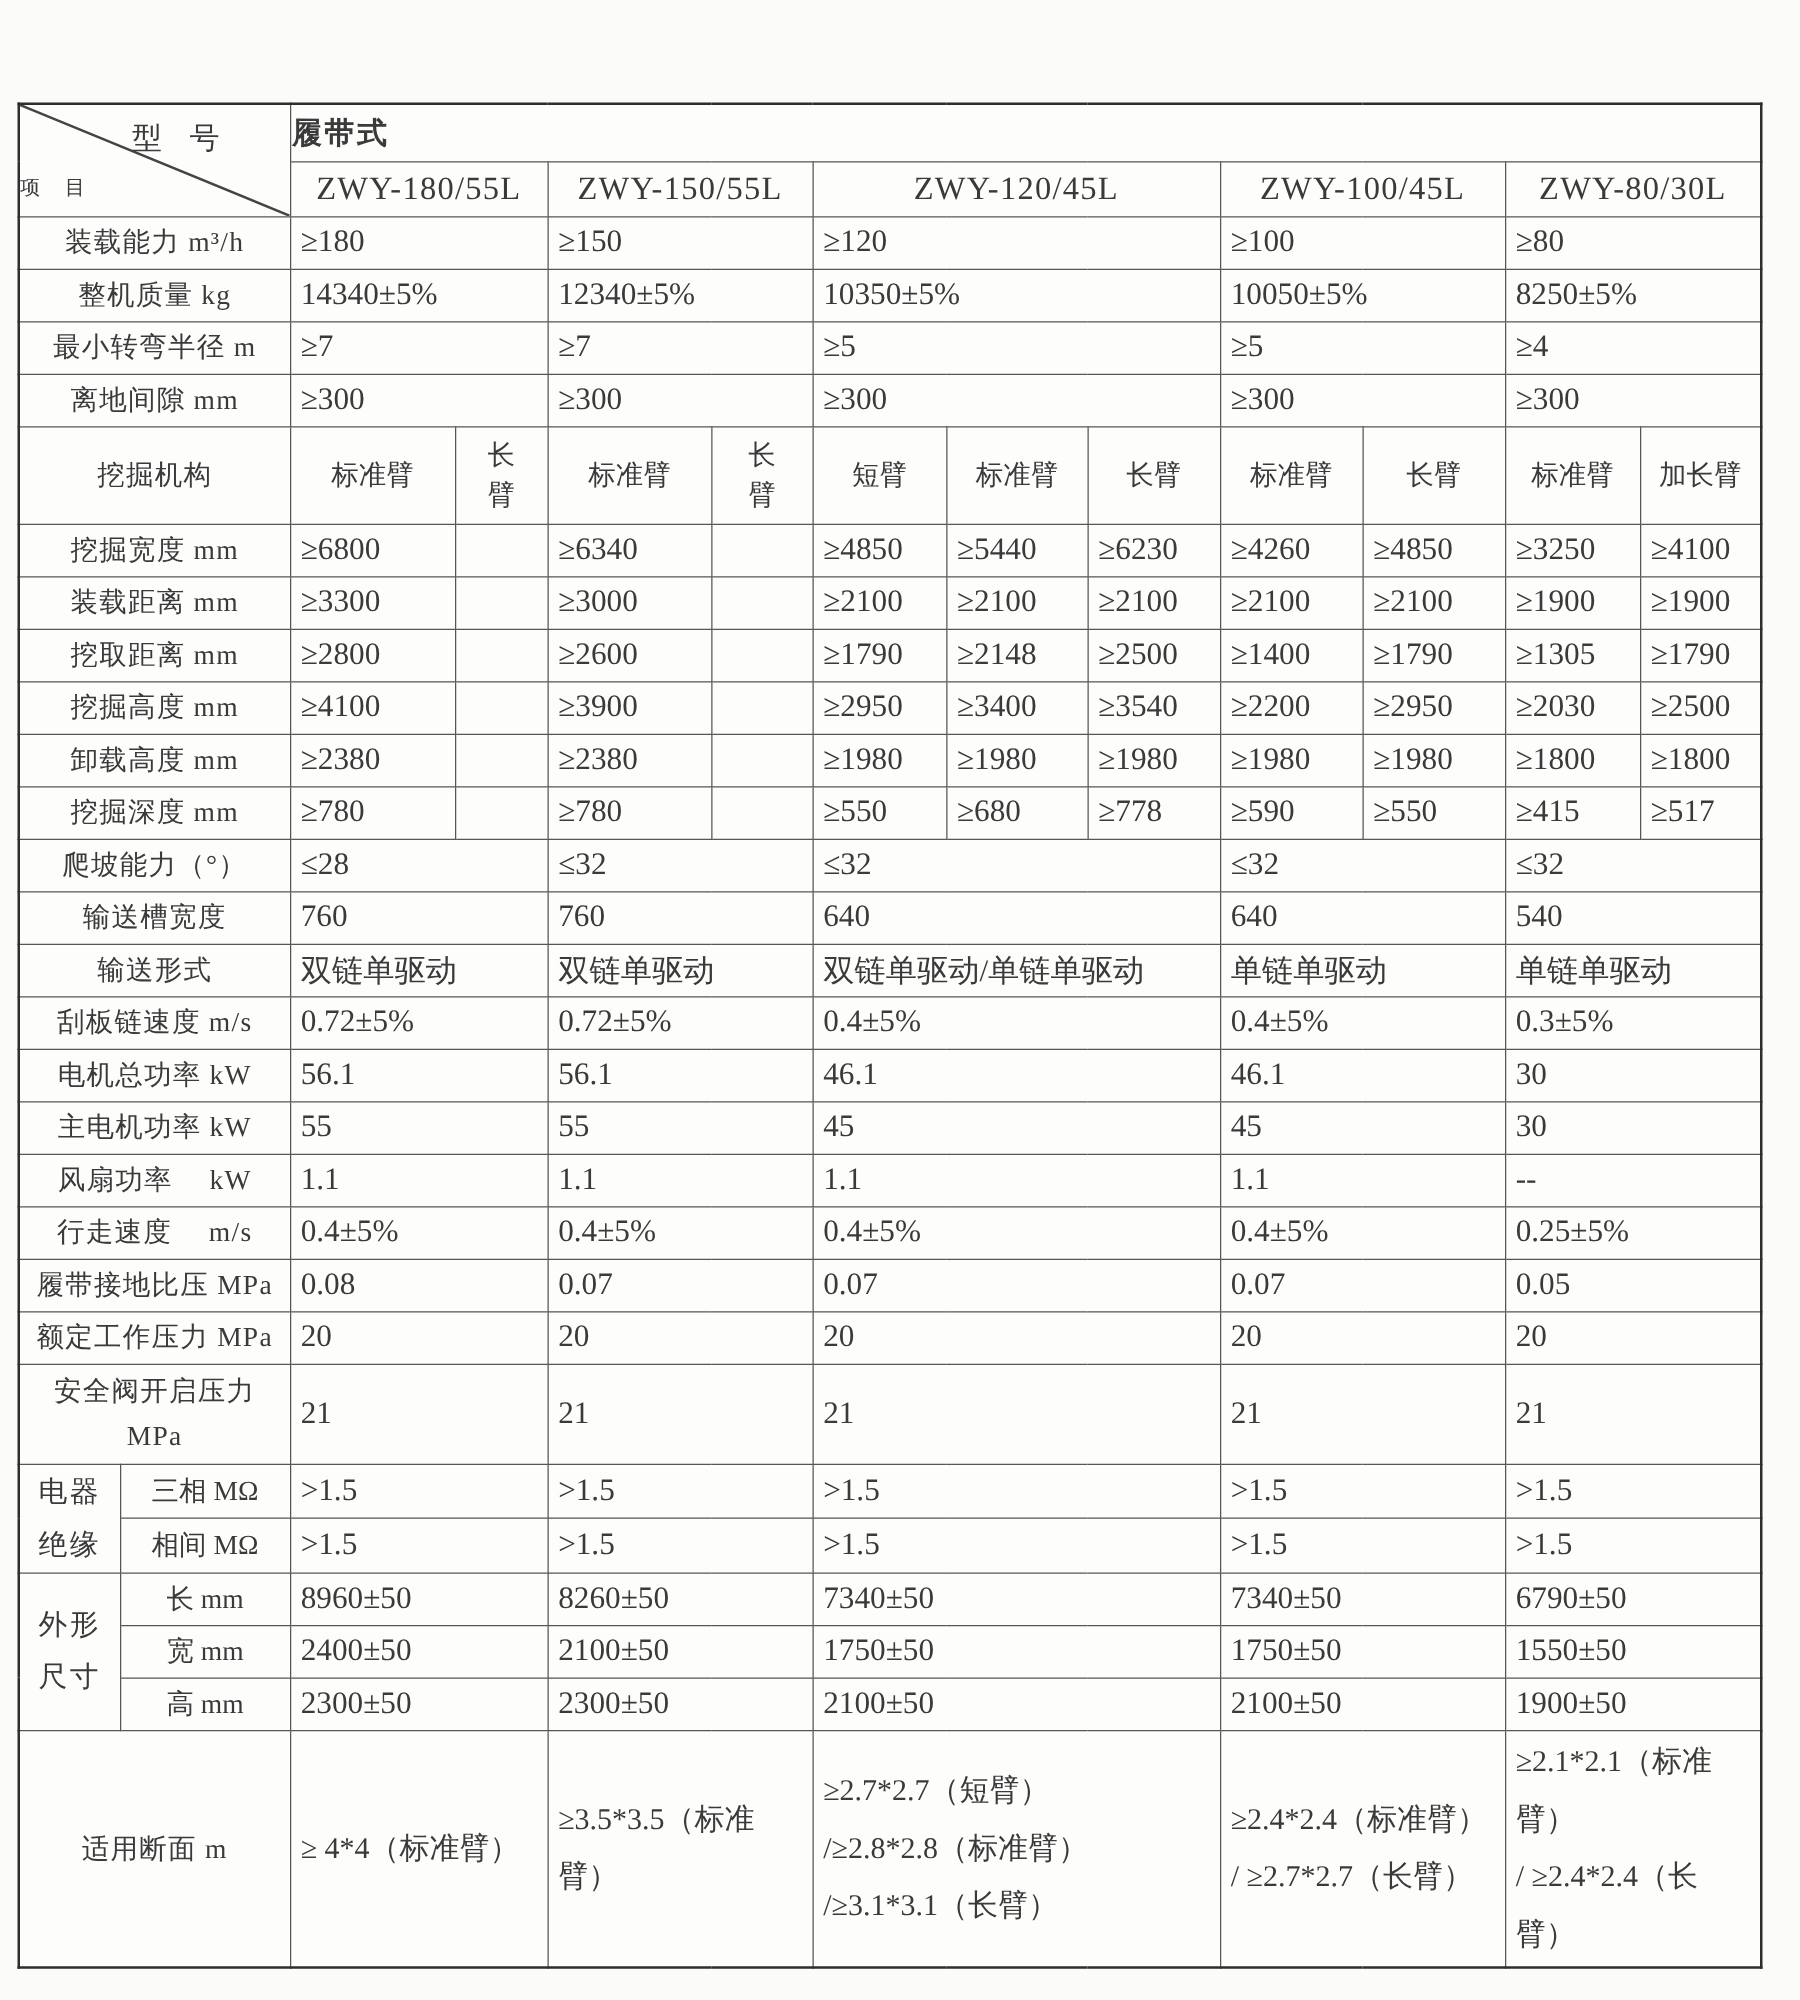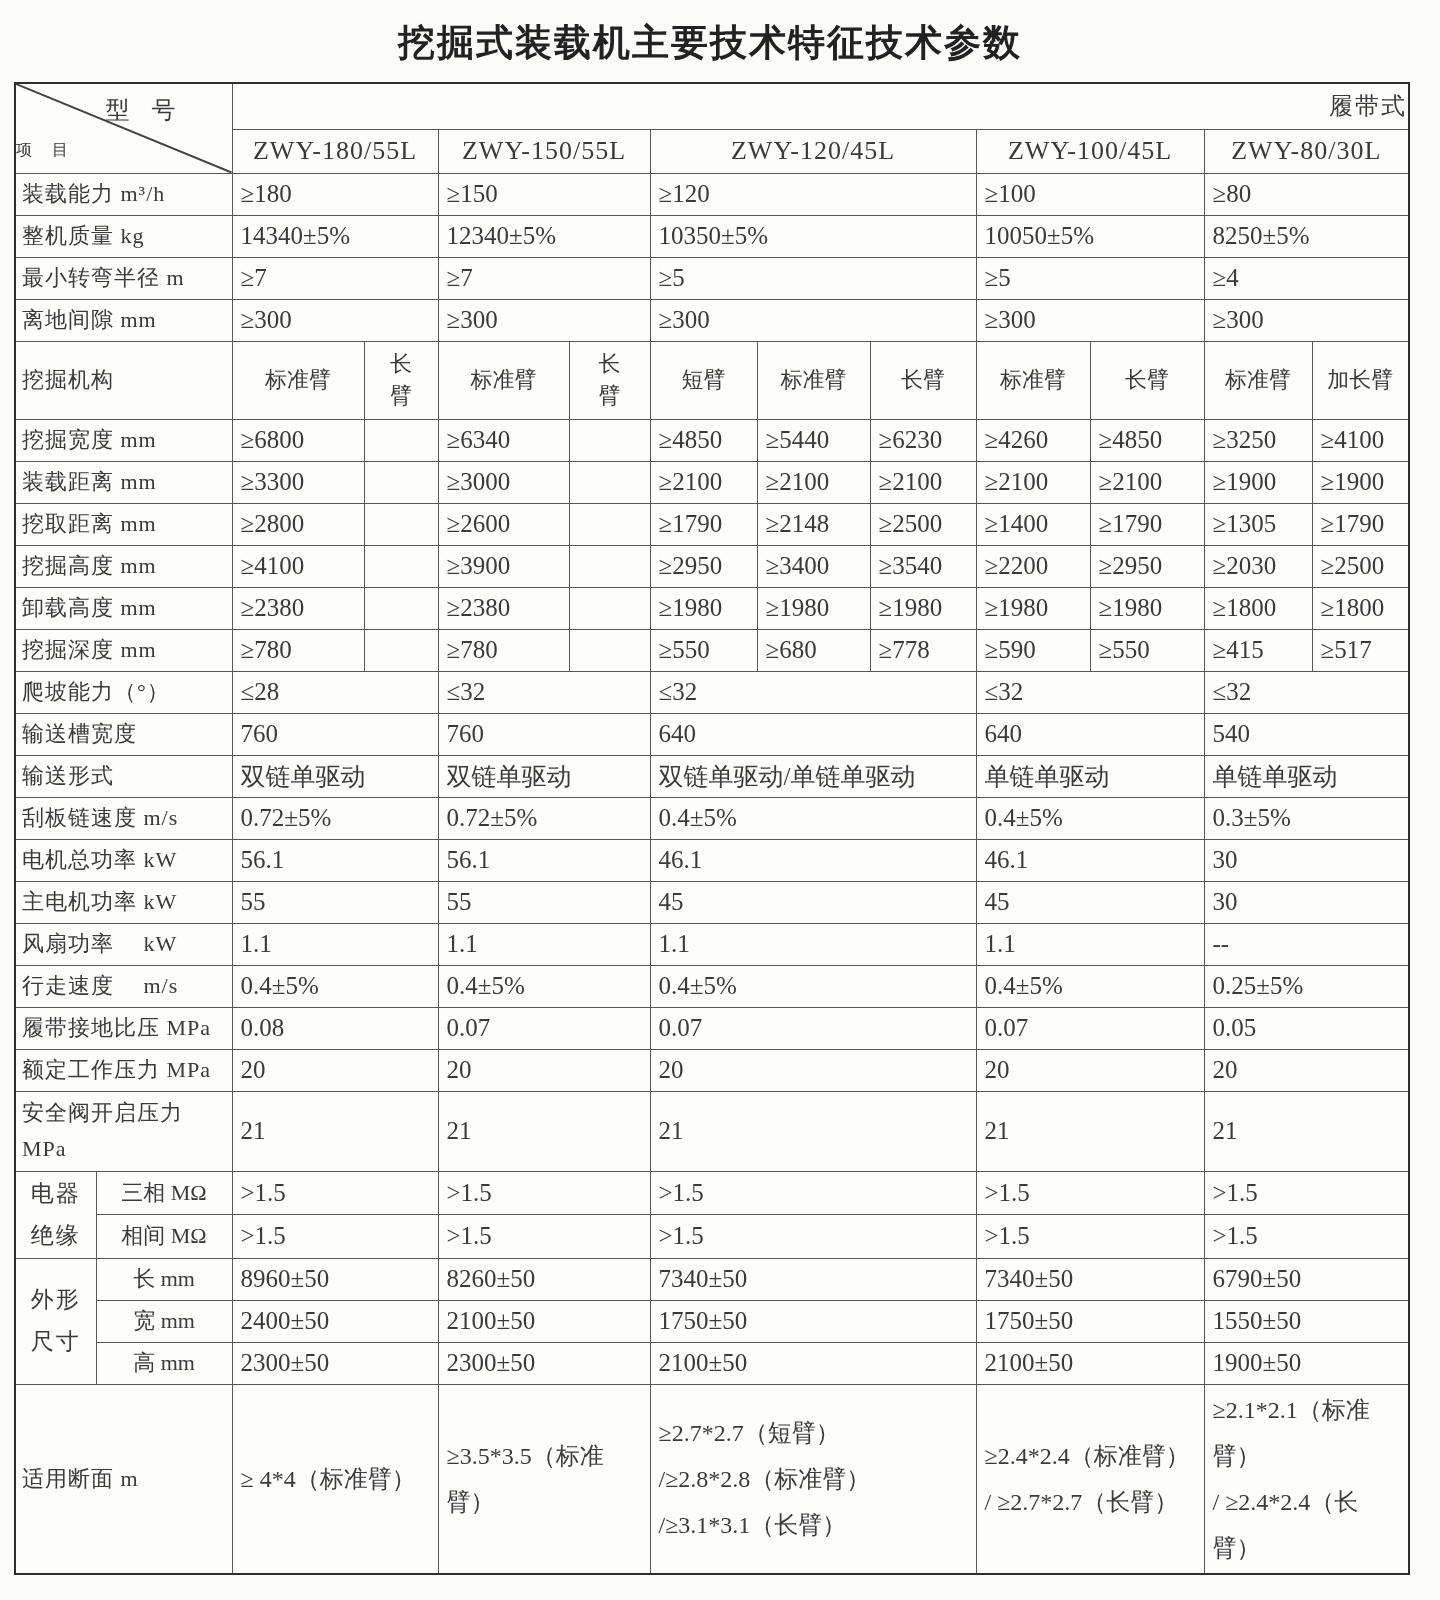--- a/index.html
+++ b/index.html
@@ -14,42 +14,41 @@
   }
   table.spec{
     position:absolute;top:82px;left:14px;width:1394px;
     border-collapse:collapse;table-layout:fixed;
     border:2px solid #2e2e2e;background:#fdfdfc;
   }
   table.spec td{
     border:1px solid #565656;vertical-align:middle;
     overflow:hidden;
   }
-  .lbl{font-size:22px;text-align:left;padding:2px 6px;letter-spacing:1px;}
+  .lbl{font-size:22px;text-align:center;padding:2px 6px;letter-spacing:1px;}
   .pre{white-space:pre-line;line-height:36px;}
   .sublbl{font-size:22px;text-align:center;padding:2px 12px;}
   .vlbl{font-size:23px;text-align:center;white-space:pre-line;line-height:42px;letter-spacing:2px;}
   .val{font-size:25px;text-align:left;padding:2px 8px;}
   .arm{font-size:22px;text-align:center;white-space:pre-line;line-height:32px;padding:2px 2px;}
   .wrap{white-space:pre-line;line-height:46px;font-size:24px;vertical-align:middle;}
-  .trk{font-size:24px;text-align:right;letter-spacing:2px;}
+  .trk{font-size:24px;text-align:left;letter-spacing:2px;font-weight:bold;}
   .model{font-size:26px;text-align:center;padding:2px 8px;letter-spacing:1px;}
   .diag{position:relative;padding:0;}
   .diag svg{position:absolute;left:0;top:0;width:100%;height:100%;}
   .diag .dtop{position:absolute;top:10px;right:48px;font-size:24px;letter-spacing:8px;}
   .diag .dbot{position:absolute;bottom:12px;left:0;font-size:16px;letter-spacing:8px;}
   thead tr.r1{height:46px;}
   thead tr.r2{height:44px;}
   tbody tr{height:42px;}
 </style>
 </head>
 <body>
 
 <div class="page">
-  <div class="title">挖掘式装载机主要技术特征技术参数</div>
 
   <table class="spec">
     <colgroup>
       <col style="width:81px">
         <col style="width:136px">
       <col style="width:132px">
         <col style="width:74px">
       <col style="width:131px">
         <col style="width:81px">
       <col style="width:107px">

